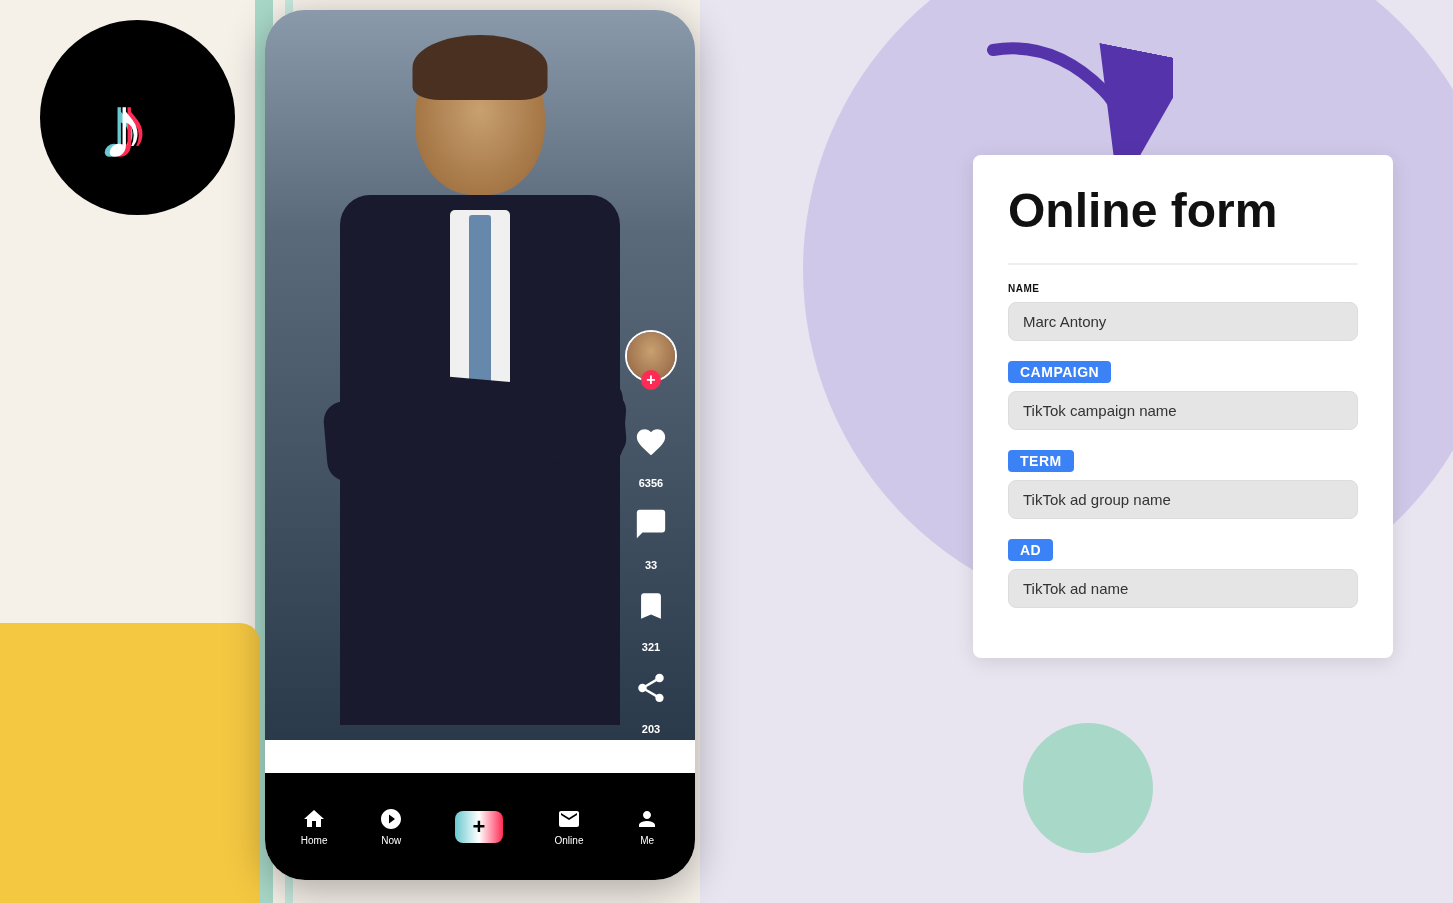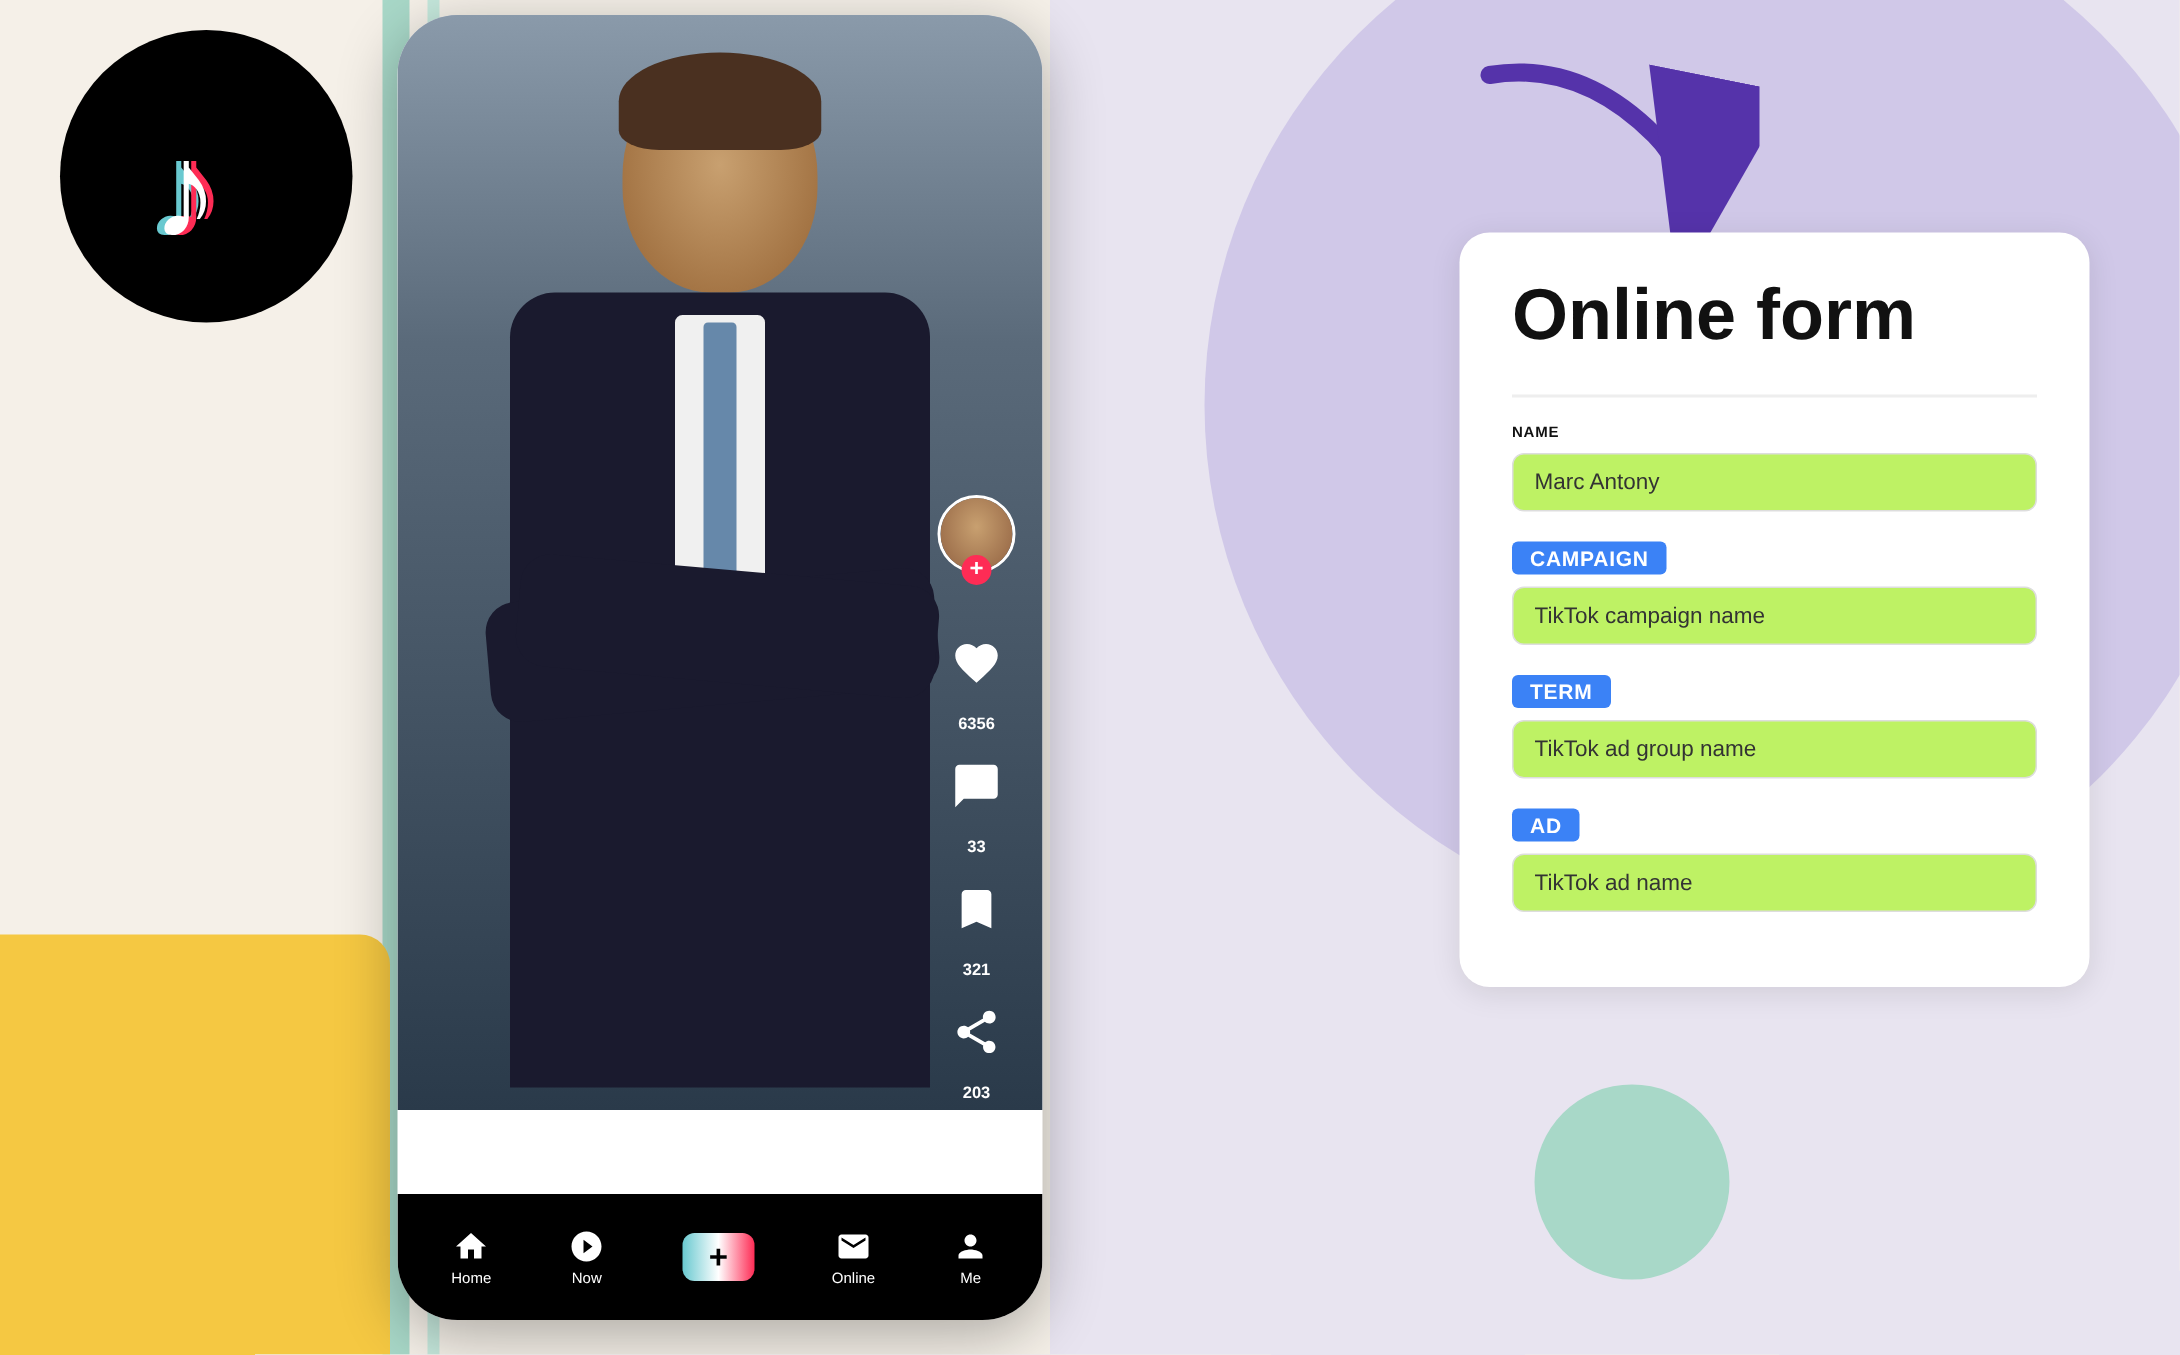--- a/index.html
+++ b/index.html
@@ -150,21 +150,21 @@
       color: #fff;
       font-weight: 600;
     }
 
     
     .phone-nav {
       position: absolute;
       bottom: 0;
       left: 0;
       right: 0;
-      height: 84px;
+      height: 107px;
       background: #000;
       display: flex;
       align-items: center;
       justify-content: space-around;
       padding: 0 10px;
     }
 
     .nav-item {
       display: flex;
       flex-direction: column;
@@ -187,21 +187,21 @@
       color: #000;
     }
 
     
     .form-card {
       position: absolute;
       right: 60px;
       top: 155px;
       width: 420px;
       background: #fff;
-      border-radius: 20px;
+      border-radius: 8px;
       padding: 30px 35px;
       z-index: 10;
       box-shadow: 0 4px 20px rgba(0,0,0,0.1);
     }
 
     .form-title {
       font-size: 48px;
       font-weight: 900;
       color: #111;
       margin-bottom: 25px;
@@ -235,21 +235,21 @@
     }
 
     .form-input {
       width: 100%;
       border: 1.5px solid #ddd;
       border-radius: 8px;
       padding: 10px 14px;
       font-size: 15px;
       color: #333;
       margin-bottom: 16px;
-      background: #bef264;
+      background: #e5e5e5;
     }
 
     .form-row {
       margin-bottom: 4px;
     }
   </style>
 </head>
 <body>
 
 <div class="bg-left"></div>

